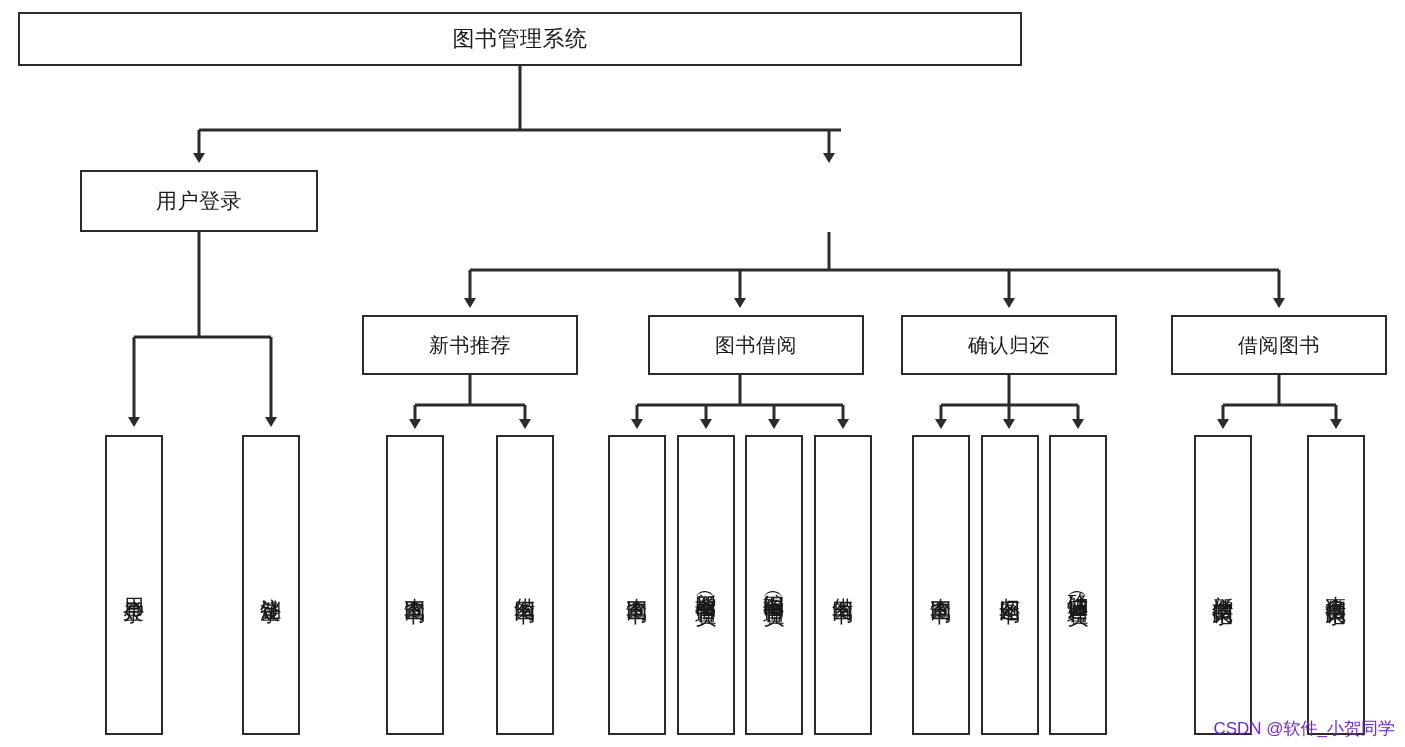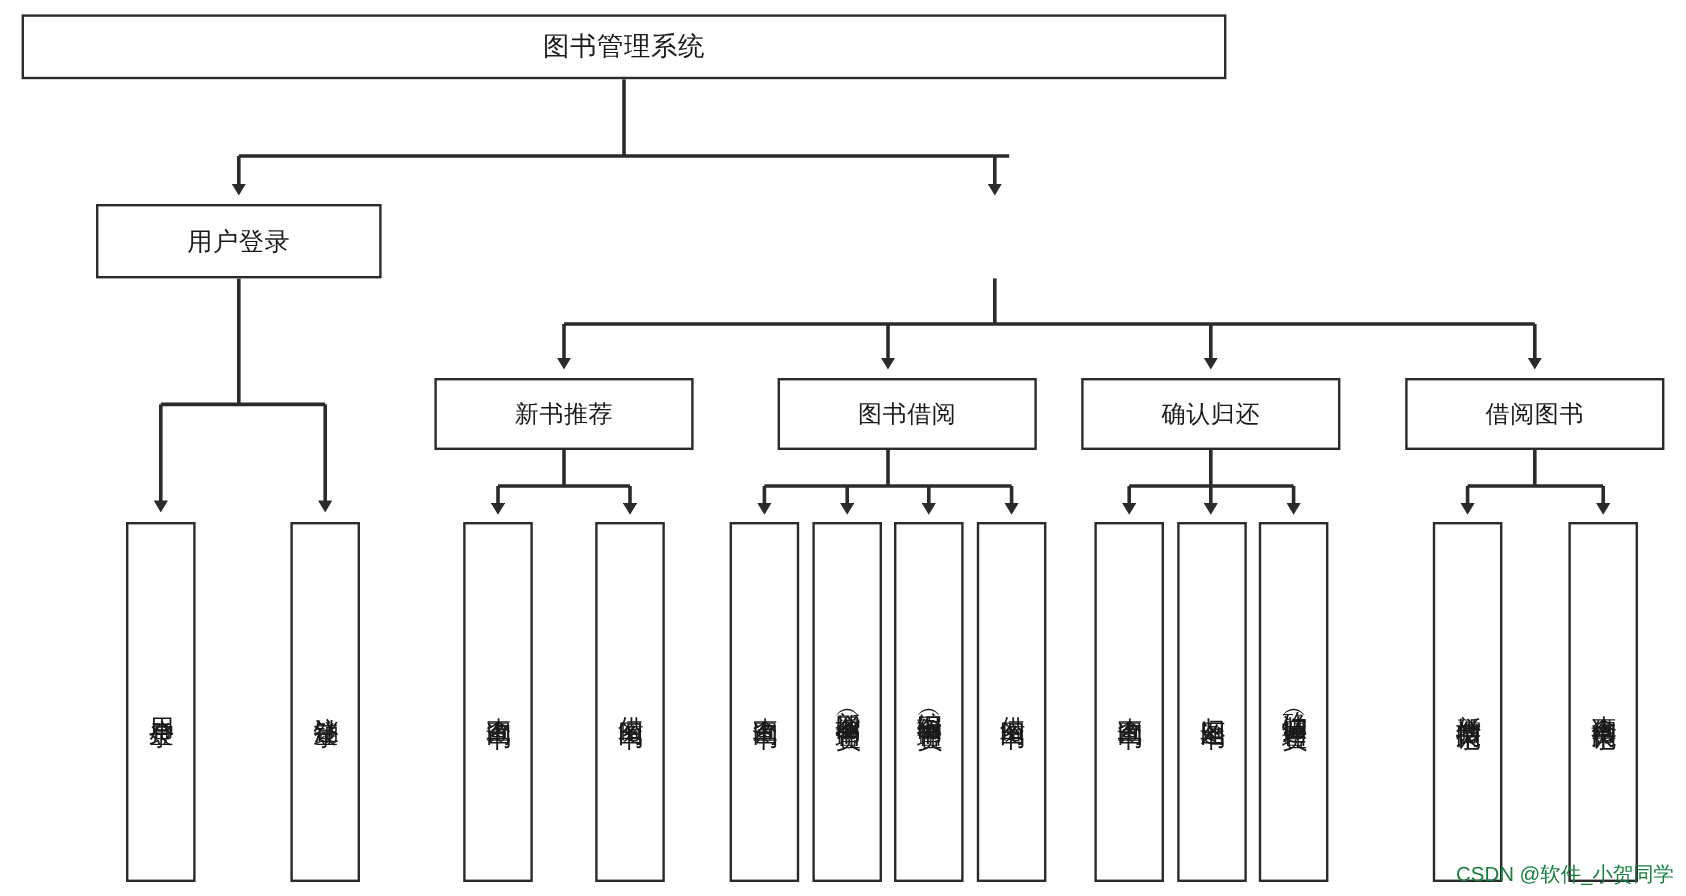--- a/index.html
+++ b/index.html
@@ -54,21 +54,21 @@
     line-height: 1.12;
     letter-spacing: 2px;
     white-space: nowrap;
     max-height: 290px;
   }
   #watermark {
     position: absolute;
     right: 10px;
     bottom: 7px;
     font-size: 17px;
-    color: #15803d;
+    color: #6d28d9;
     z-index: 5;
     white-space: nowrap;
     pointer-events: none;
     margin-top: 46px;
   }
 </style>
 </head>
 <body>
 
 <div id="canvas">

